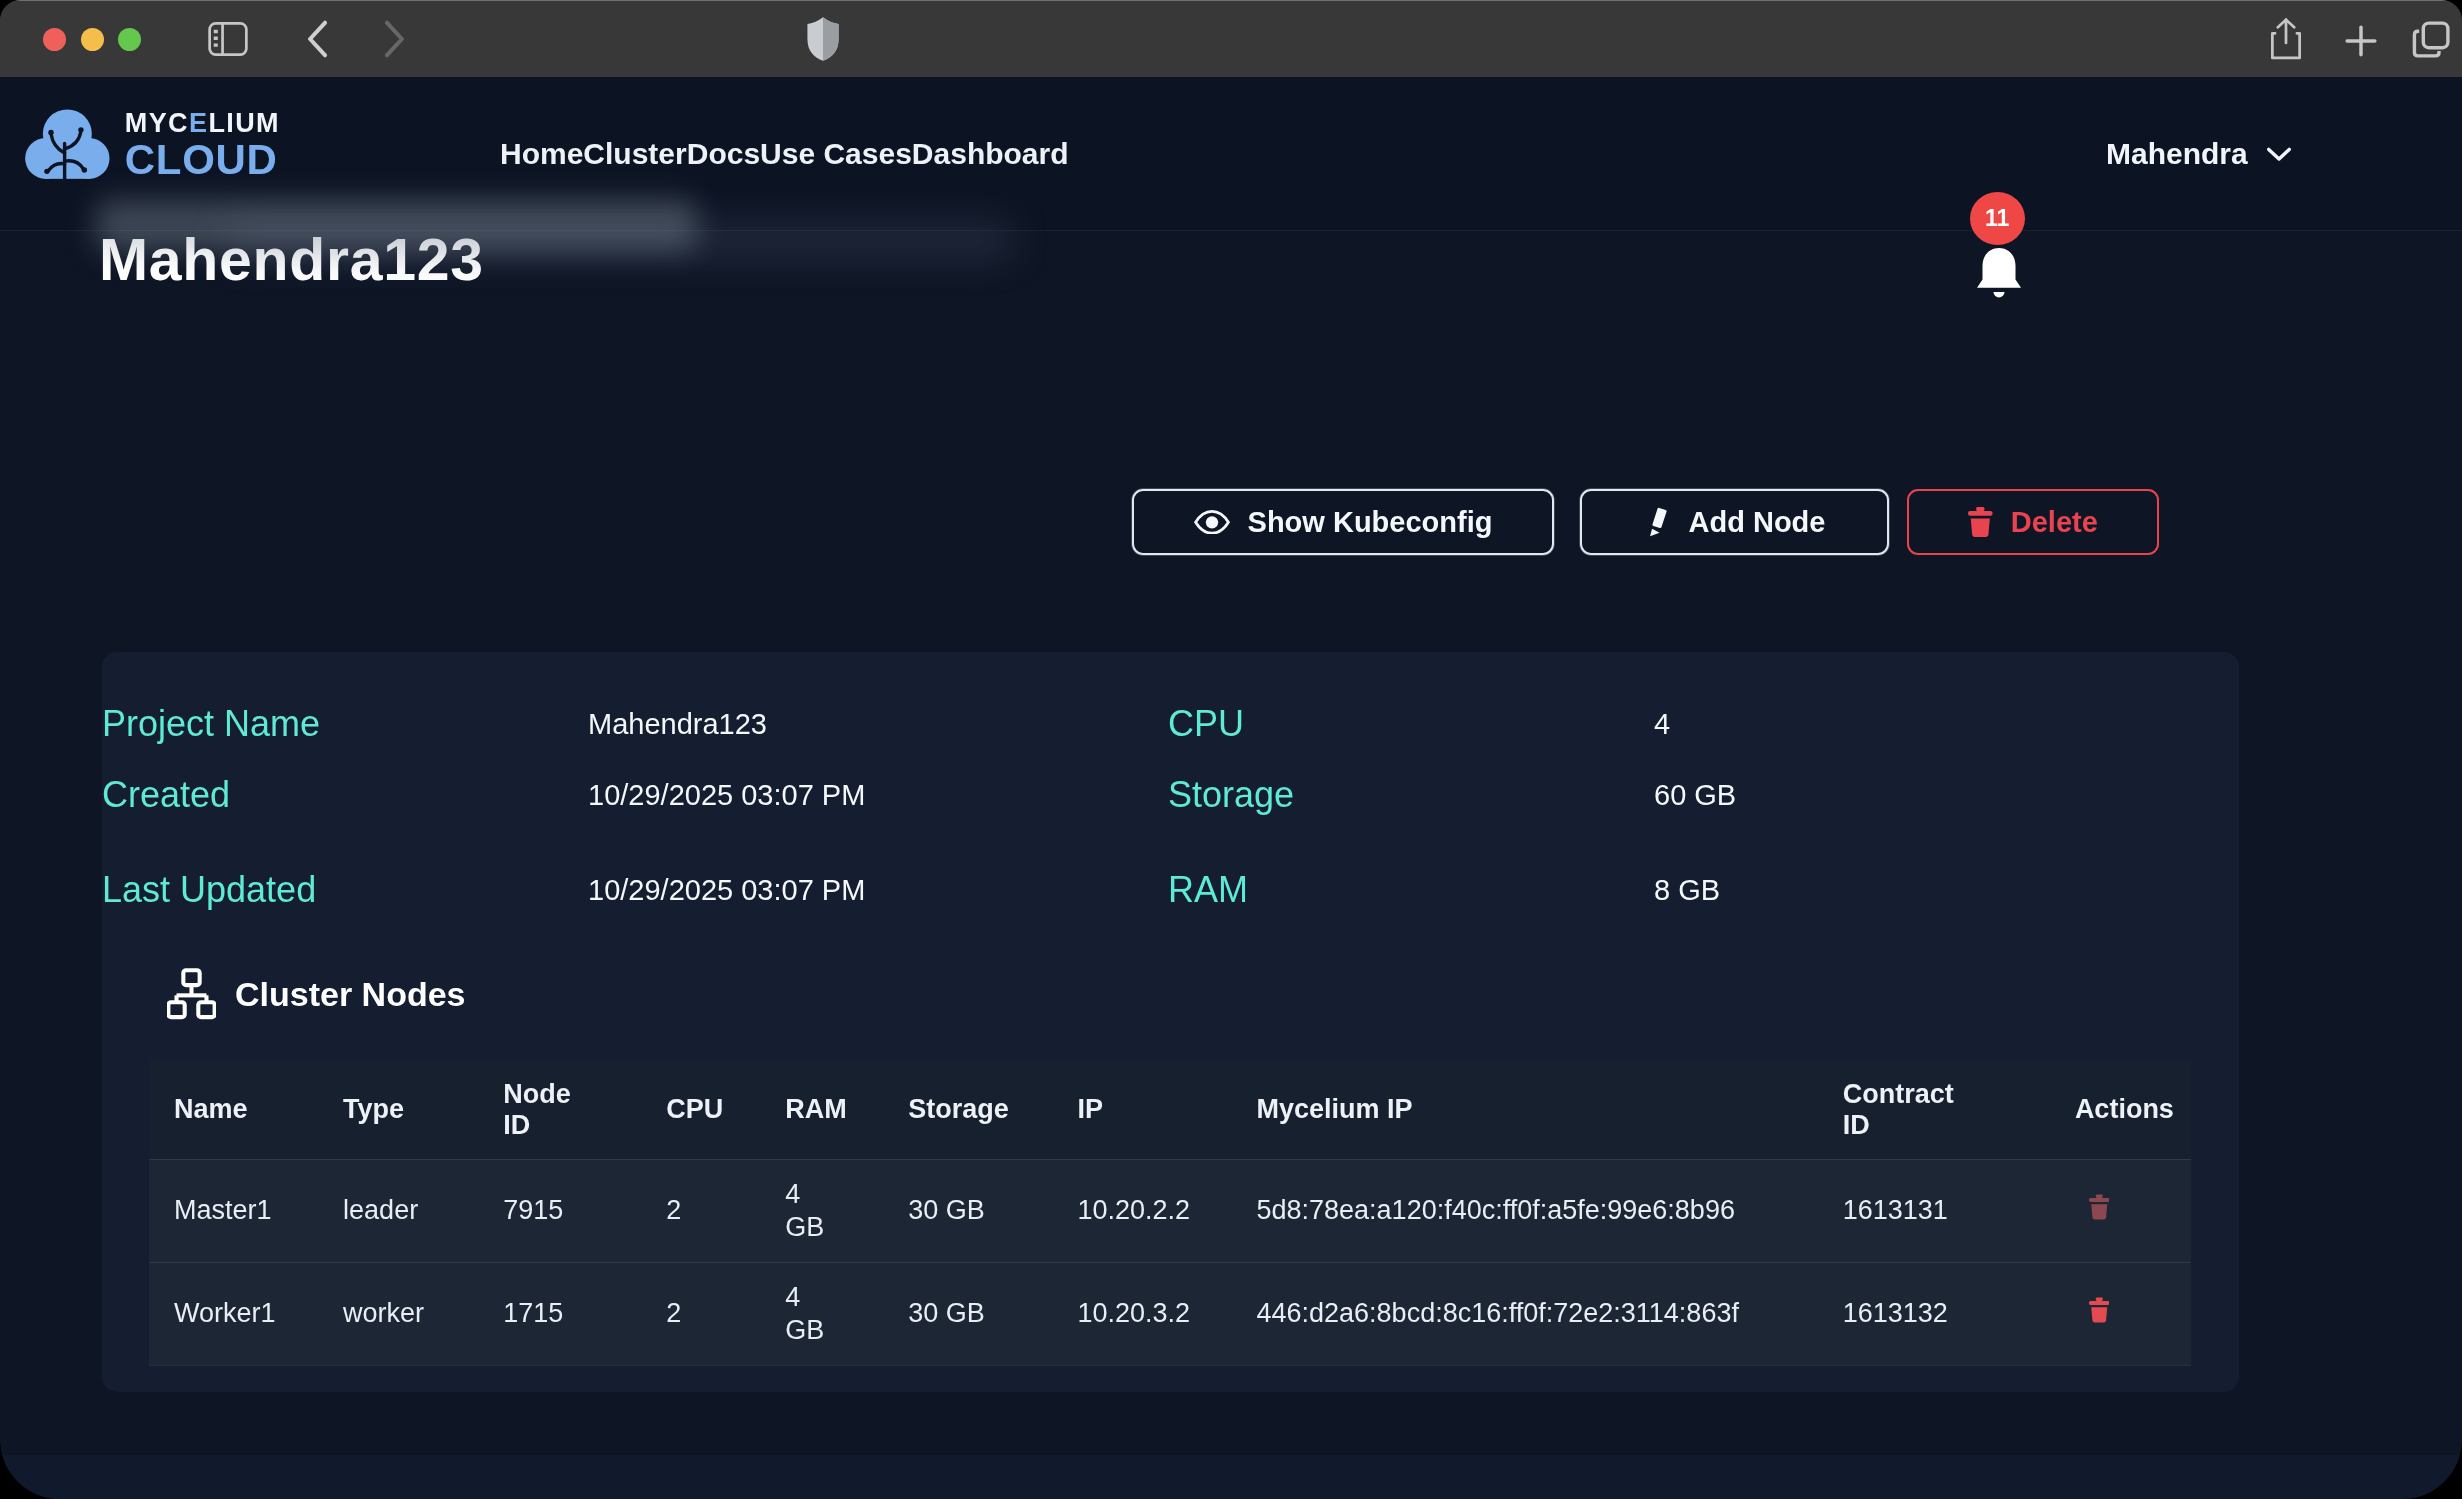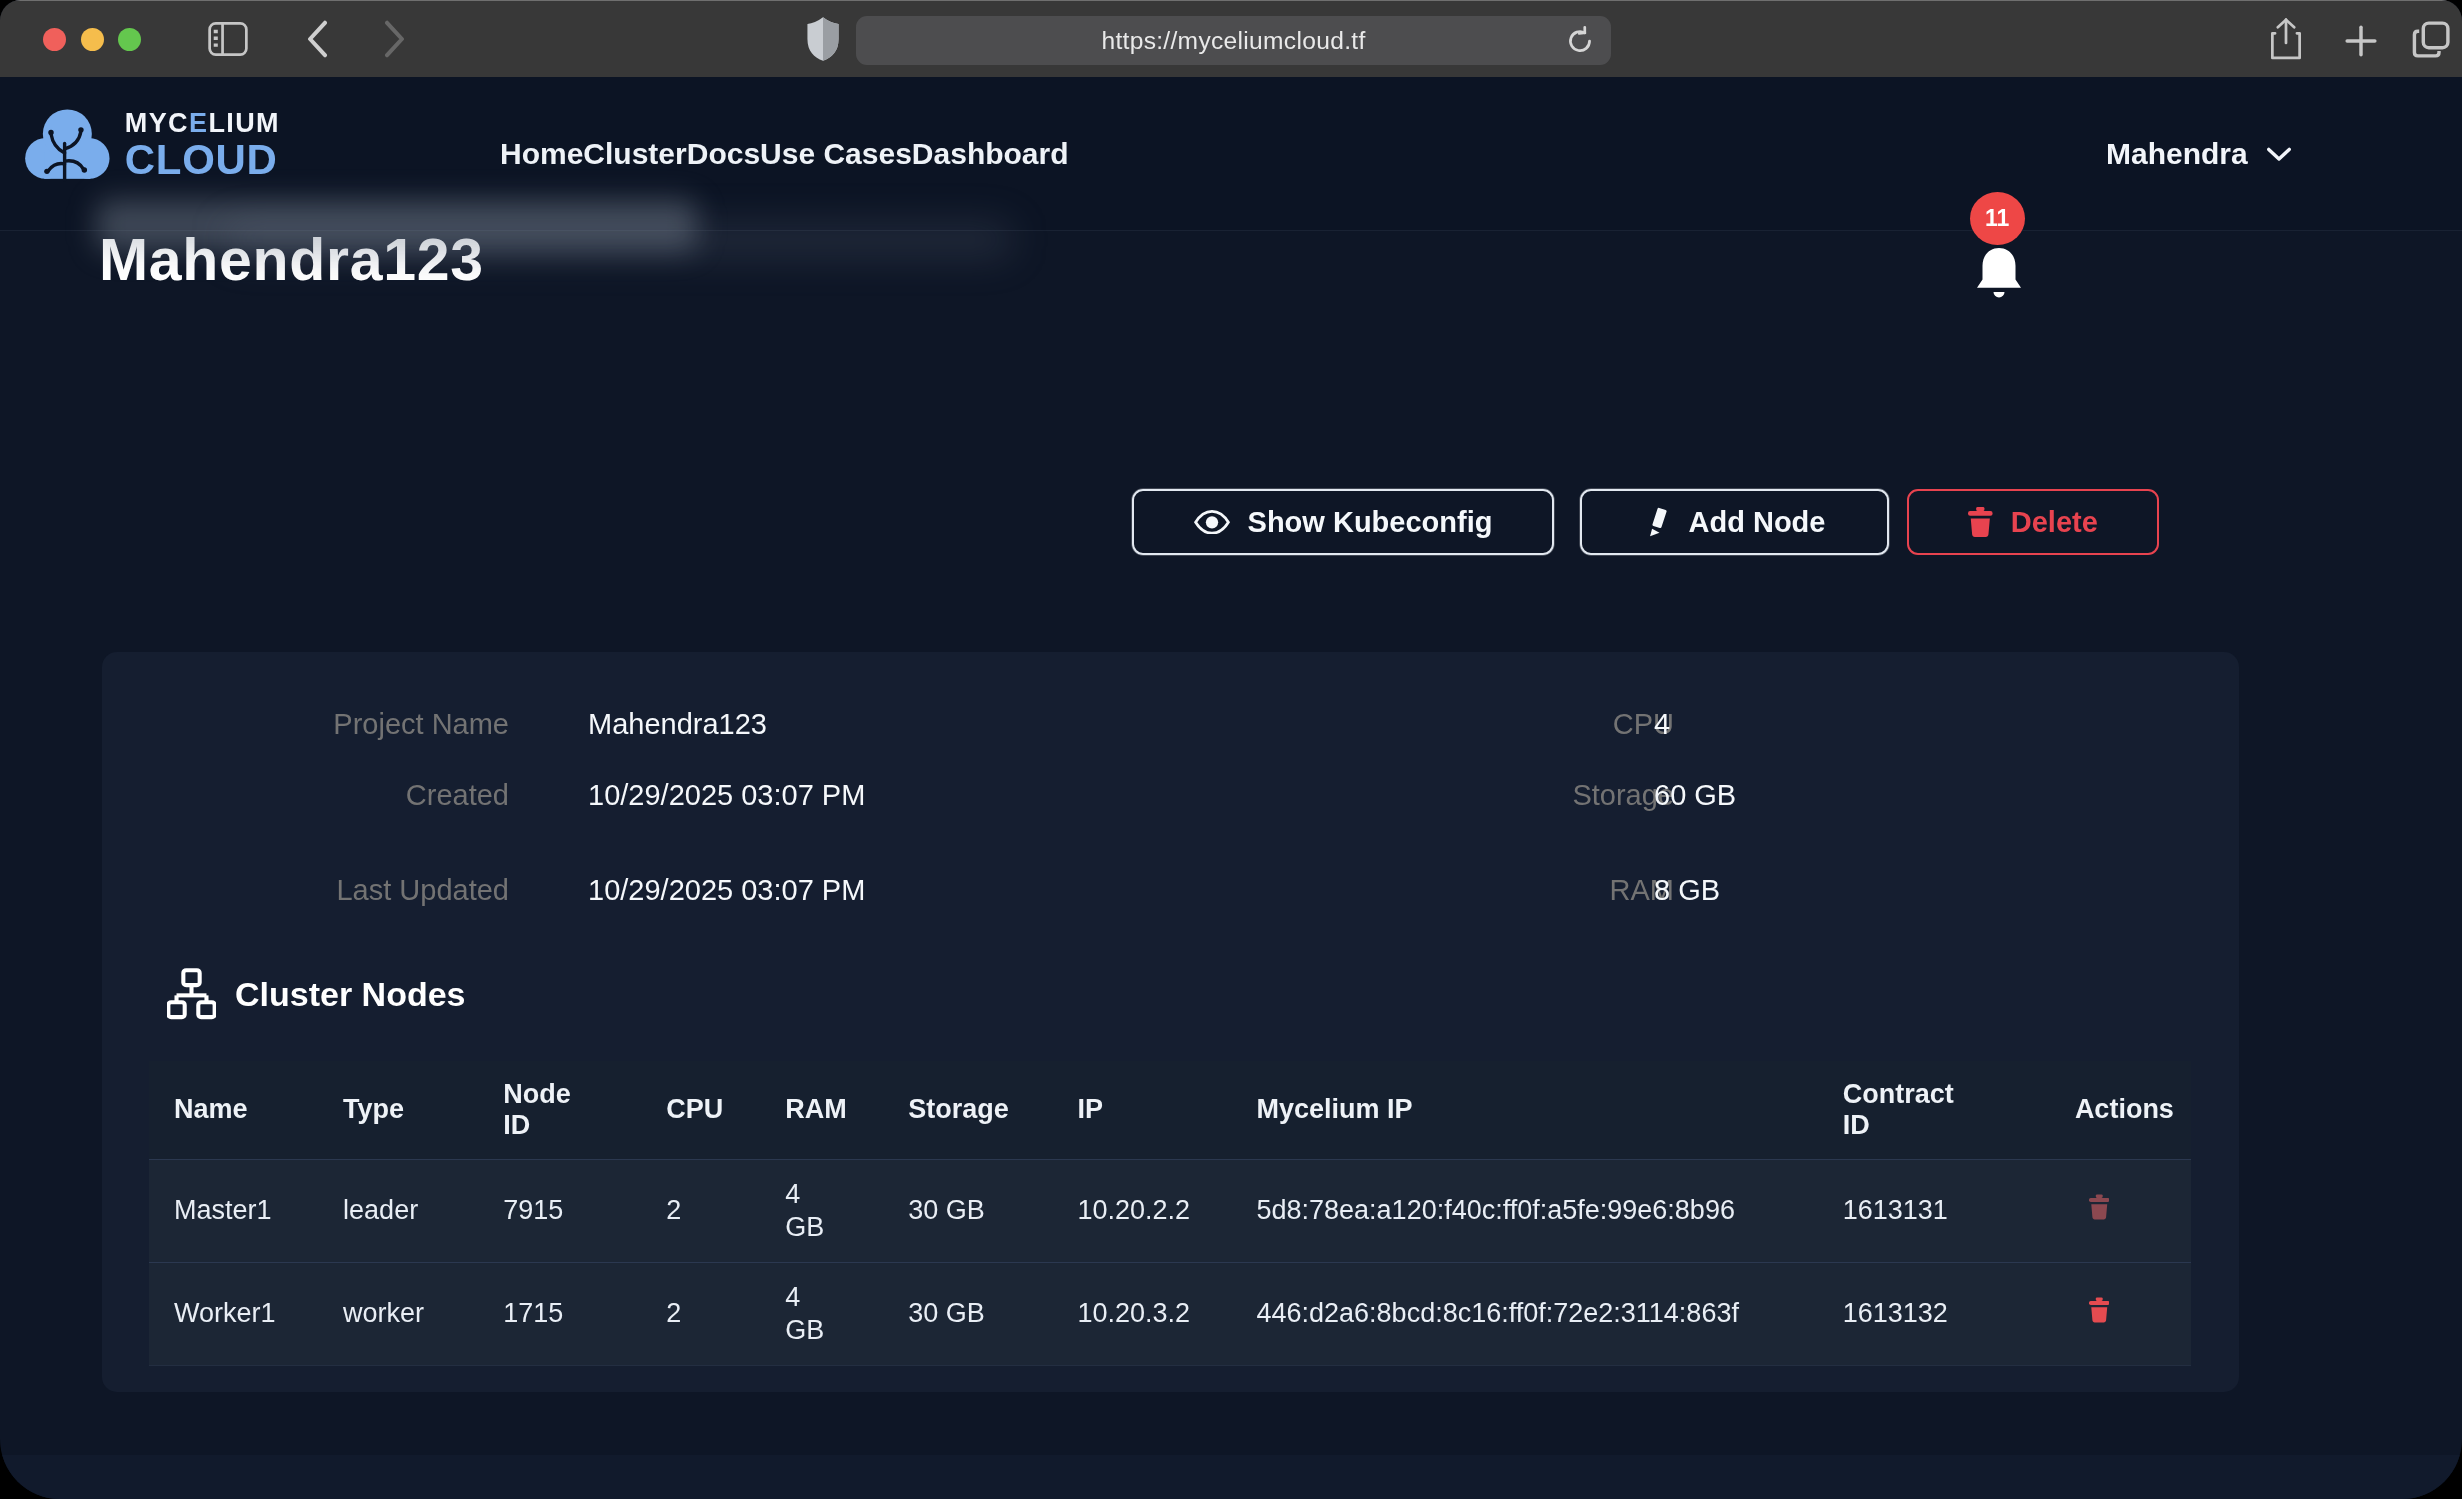--- a/index.html
+++ b/index.html
@@ -79,21 +79,21 @@
   .btn-kube { left:1132px; width:422px; }
   .btn-add  { left:1580px; width:309px; }
   .btn-del  { left:1907px; width:252px; border:2.1px solid #e8434f; color:#e8434f; }
 
   
   .panel {
     position:absolute; left:102px; top:652px; width:2137px; height:740px;
     background:#151e30; border-radius:15px; z-index:5;
   }
   .drow { position:absolute; height:38px; display:flex; align-items:center; }
-  .dlabel { color:#737373; font-size:29px; text-align:right; display:block; }
+  .dlabel { color:#5eead4; font-size:36px; display:block; }
   .dvalue { color:#f5f8fb; font-size:29px; font-weight:500; }
   .dl-left  { left:0;     width:407px; }
   .dv-left  { left:486px; }
   .dl-right { left:1066px; width:506px; }
   .dv-right { left:1552px; }
   .r1 { top:53px; } .r2 { top:124px; } .r3 { top:195px;margin-top:24px; }
 
   
   .cluster-head { position:absolute; left:65px; top:316px; display:flex; align-items:center; gap:19px; }
   .cluster-title { color:#fff; font-size:34px; font-weight:bold; }
@@ -151,29 +151,20 @@
       </svg>
     </div>
 
     <div class="chrome-ic" style="left:806px; top:15px;">
       <svg width="34" height="46" viewBox="0 0 50 68">
         <path d="M25 2 C33 8 41 11 48 12 L48 34 C48 52 38 62 25 66 C12 62 2 52 2 34 L2 12 C9 11 17 8 25 2 Z" fill="#c9cdd2"></path>
         <path d="M25 2 C33 8 41 11 48 12 L48 34 C48 52 38 62 25 66 Z" fill="#9a9ea3"></path>
       </svg>
     </div>
 
-    <div class="urlbar">
-      <span class="urltext">https://myceliumcloud.tf</span>
-      <div class="reload">
-        <svg width="30" height="30" viewBox="0 0 44 44" fill="none" stroke="#d6d6d6" stroke-width="4" stroke-linecap="round">
-          <path d="M36 22 A14 14 0 1 1 29 10"></path>
-          <polyline points="29,2 29,10 21,11" fill="none"></polyline>
-        </svg>
-      </div>
-    </div>
 
     <div class="chrome-ic" style="left:2268px; top:16.4px;">
       <svg width="36" height="45" viewBox="0 0 52 66" fill="none" stroke="#c6c6c6" stroke-width="4" stroke-linecap="round">
         <path d="M26 4 L26 38"></path>
         <polyline points="14,15 26,4 38,15"></polyline>
         <path d="M10 24 L6 24 L6 60 L46 60 L46 24 L42 24" stroke-linejoin="round"></path>
       </svg>
     </div>
     <div class="chrome-ic" style="left:2343px; top:22px;">
       <svg width="36" height="36" viewBox="0 0 52 52" stroke="#c6c6c6" stroke-width="5" stroke-linecap="round">

